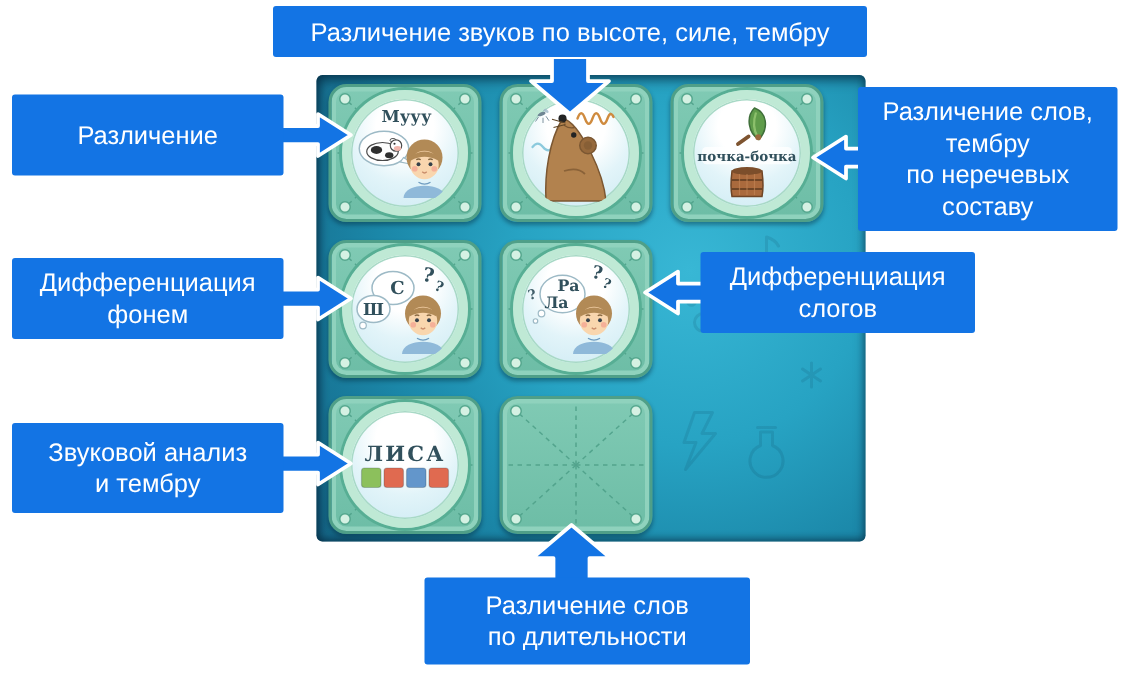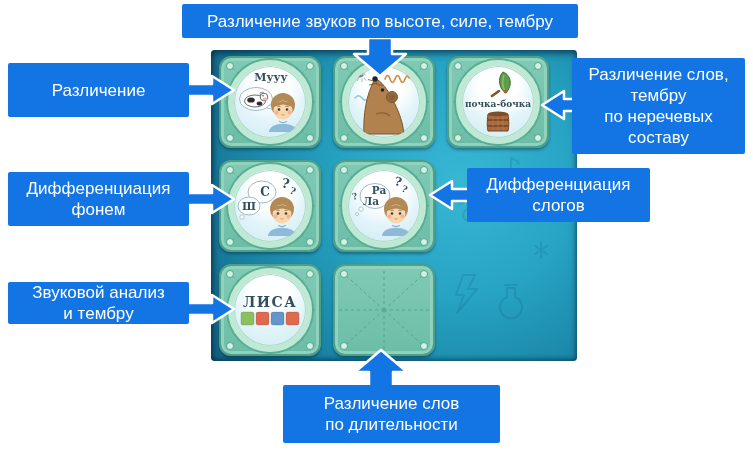--- a/index.html
+++ b/index.html
@@ -365,21 +365,21 @@
   <div class="callout" style="left:8px;top:172px;width:181px;height:54px">
     <div>Дифференциация</div>
     <div>фонем</div>
   </div>
 
   <div class="callout" style="left:467px;top:168px;width:183px;height:54px">
     <div>Дифференциация</div>
     <div>слогов</div>
   </div>
 
-  <div class="callout" style="left:8px;top:282px;width:181px;height:42px">
+  <div class="callout" style="left:8px;top:282px;width:181px;height:60px">
     <div>Звуковой анализ</div>
     <div>и тембру</div>
   </div>
 
   <div class="callout" style="left:283px;top:385px;width:217px;height:58px">
     <div>Различение слов</div>
     <div>по длительности</div>
   </div>
 
 </div>

